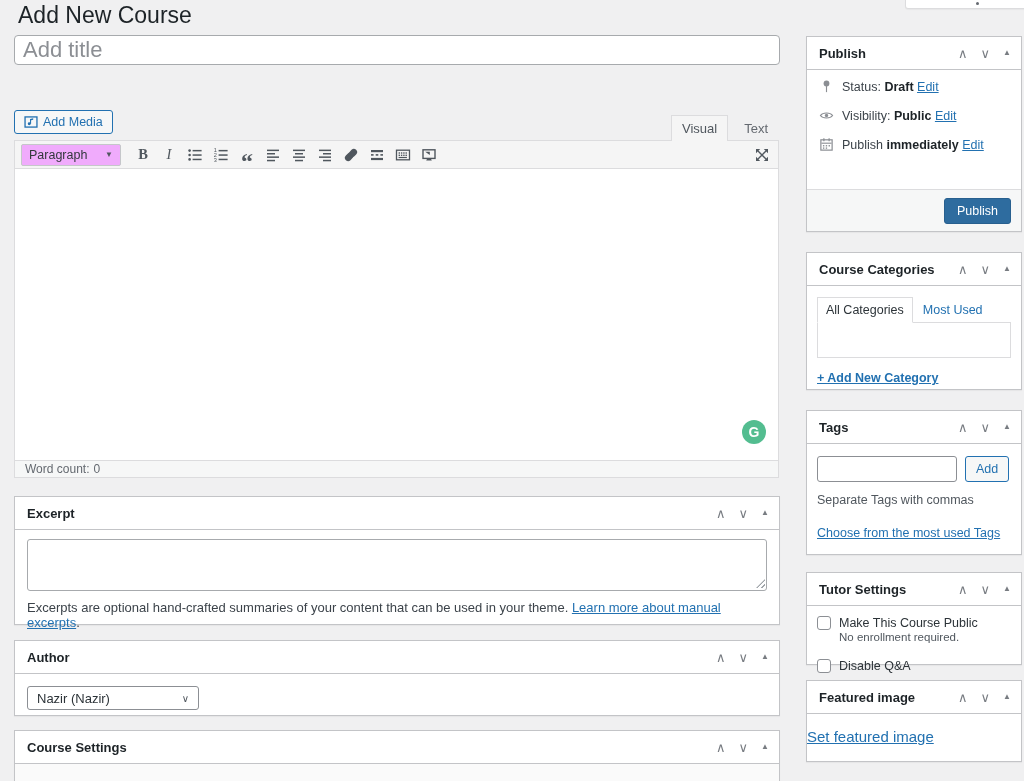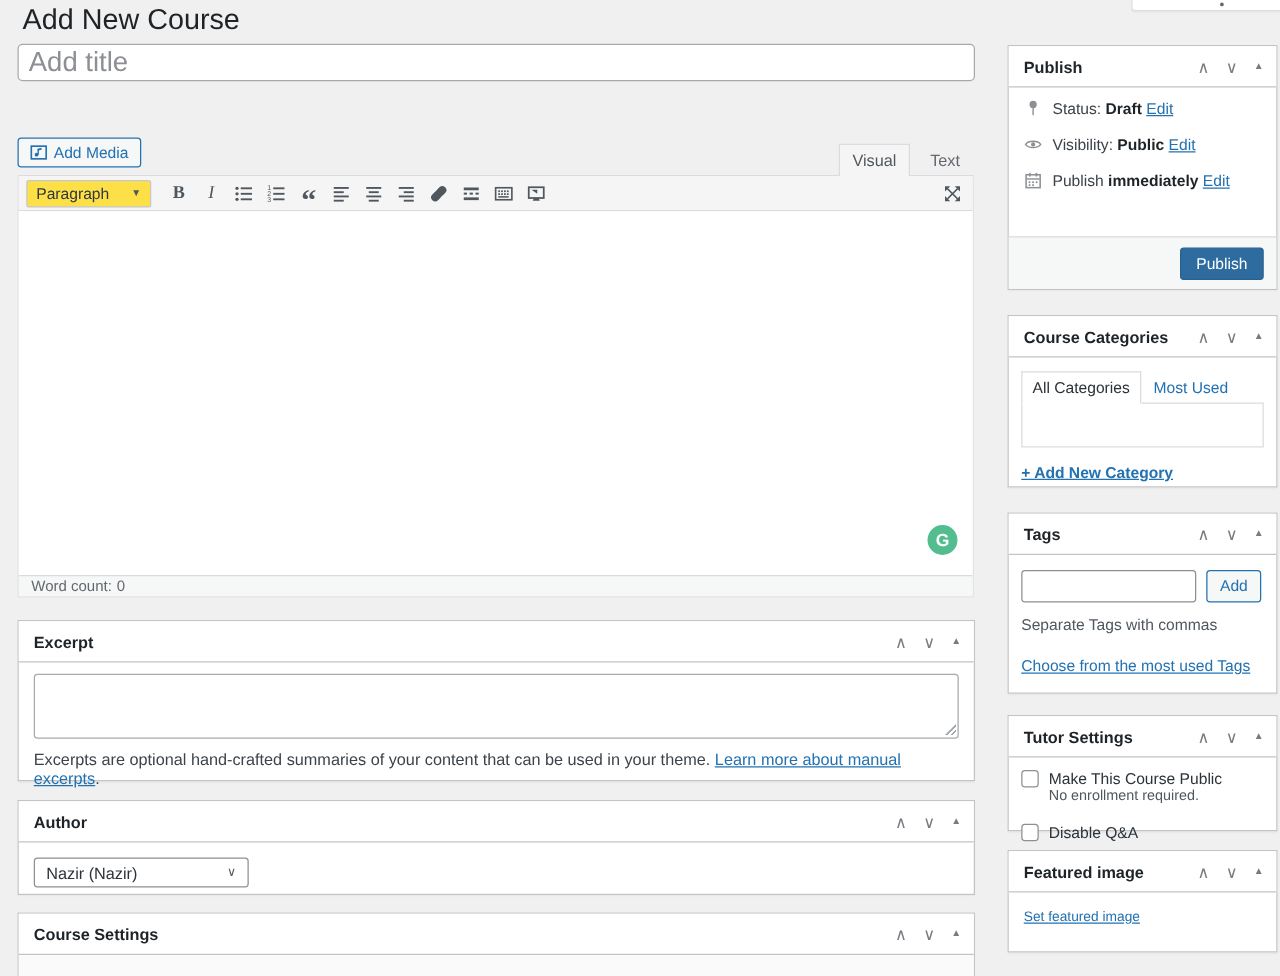--- a/index.html
+++ b/index.html
@@ -18,21 +18,21 @@
 
   
   .editor-top { left:14px; top:108px; width:765px; height:32px; }
   .add-media-btn { position:absolute; left:0; top:2px; height:24px; display:inline-flex; align-items:center; gap:5px; background:#f6f7f7; border:1px solid #2271b1; border-radius:3px; color:#2271b1; font-size:12.5px; padding:0 9px; cursor:pointer; font-family:inherit;justify-content:flex-end; }
   .editor-tabs { position:absolute; right:0; bottom:-1px; display:flex; }
   .switch-tab { height:26px; padding:0 10px; font-size:13px; display:flex; align-items:center; cursor:pointer; border:1px solid transparent; border-bottom:none; color:#646970; background:transparent; font-family:inherit; }
   .switch-tab.active { background:#f5f5f5; border-color:#dcdcde; color:#50575e; margin-right:5px; position:relative; z-index:2; }
 
   .editor-box { left:14px; top:140px; width:765px; height:338px; background:#fff; border:1px solid #dcdcde; }
   .mce-toolbar { height:28px; background:#f5f5f5; border-bottom:1px solid #dcdcde; display:flex; align-items:center; padding:0 6px; gap:2px; position:relative; }
-  .para-select { width:100px; height:22px; background:#fde047; border:1px solid #c5c7ca; border-radius:2px; display:flex; align-items:center; justify-content:space-between; padding:0 7px; font-size:12.5px; color:#32373c; margin-right:8px; cursor:pointer; }
+  .para-select { width:100px; height:22px; background:#f0abfc; border:1px solid #c5c7ca; border-radius:2px; display:flex; align-items:center; justify-content:space-between; padding:0 7px; font-size:12.5px; color:#32373c; margin-right:8px; cursor:pointer; }
   .para-select .caret { font-size:8px; color:#50575e; }
   .tb { width:24px; height:24px; display:flex; align-items:center; justify-content:center; background:transparent; border:1px solid transparent; border-radius:2px; cursor:pointer; color:#50575e; }
   .tb svg { width:16px; height:16px; fill:#50575e; }
   .tb .b-glyph { font-weight:700; font-size:14.5px; font-family:"Liberation Serif", serif; }
   .tb .i-glyph { font-style:italic; font-size:14.5px; font-family:"Liberation Serif", serif; }
   .tb .q-glyph { font-family:"Liberation Serif", serif; font-size:24px; line-height:8px; padding-top:12px; font-weight:700; }
   .tb-fullscreen { position:absolute; right:4px; top:2px; }
 
   .mce-content { height:291px; background:#fff; position:relative; }
   .grammarly-badge { position:absolute; right:12px; top:251px; width:24px; height:24px; border-radius:50%; background:#53bd90; color:#fff; font-weight:700; font-size:14px; display:flex; align-items:center; justify-content:center; cursor:pointer; }
@@ -95,21 +95,21 @@
   .tags-help { margin-top:11px; font-size:12.5px; color:#50575e; }
   .tags-choose { margin-top:19px; font-size:12.5px; }
 
   .tutor-box { top:572px; height:93px; }
   .tutor-body { padding:8px 10px; font-size:12.5px; color:#2c3338; }
   .chk-row { display:flex; align-items:center; gap:8px; margin-top:2px; }
   .checkbox { width:14px; height:14px; border:1px solid #8c8f94; border-radius:3px; background:#fff; flex:none; cursor:pointer; }
   .chk-note { margin:1px 0 16px 22px; font-size:11.5px; color:#50575e; }
 
   .feat-box { top:680px; height:82px; }
-  .feat-body { padding:14px 12px; font-size:11px; }
+  .feat-body { padding:14px 0; font-size:15px; }
 </style>
 </head>
 <body>
 
 <div class="page">
 
   <div class="abs screen-stub">
       <span class="dot"></span>
     </div>
 

